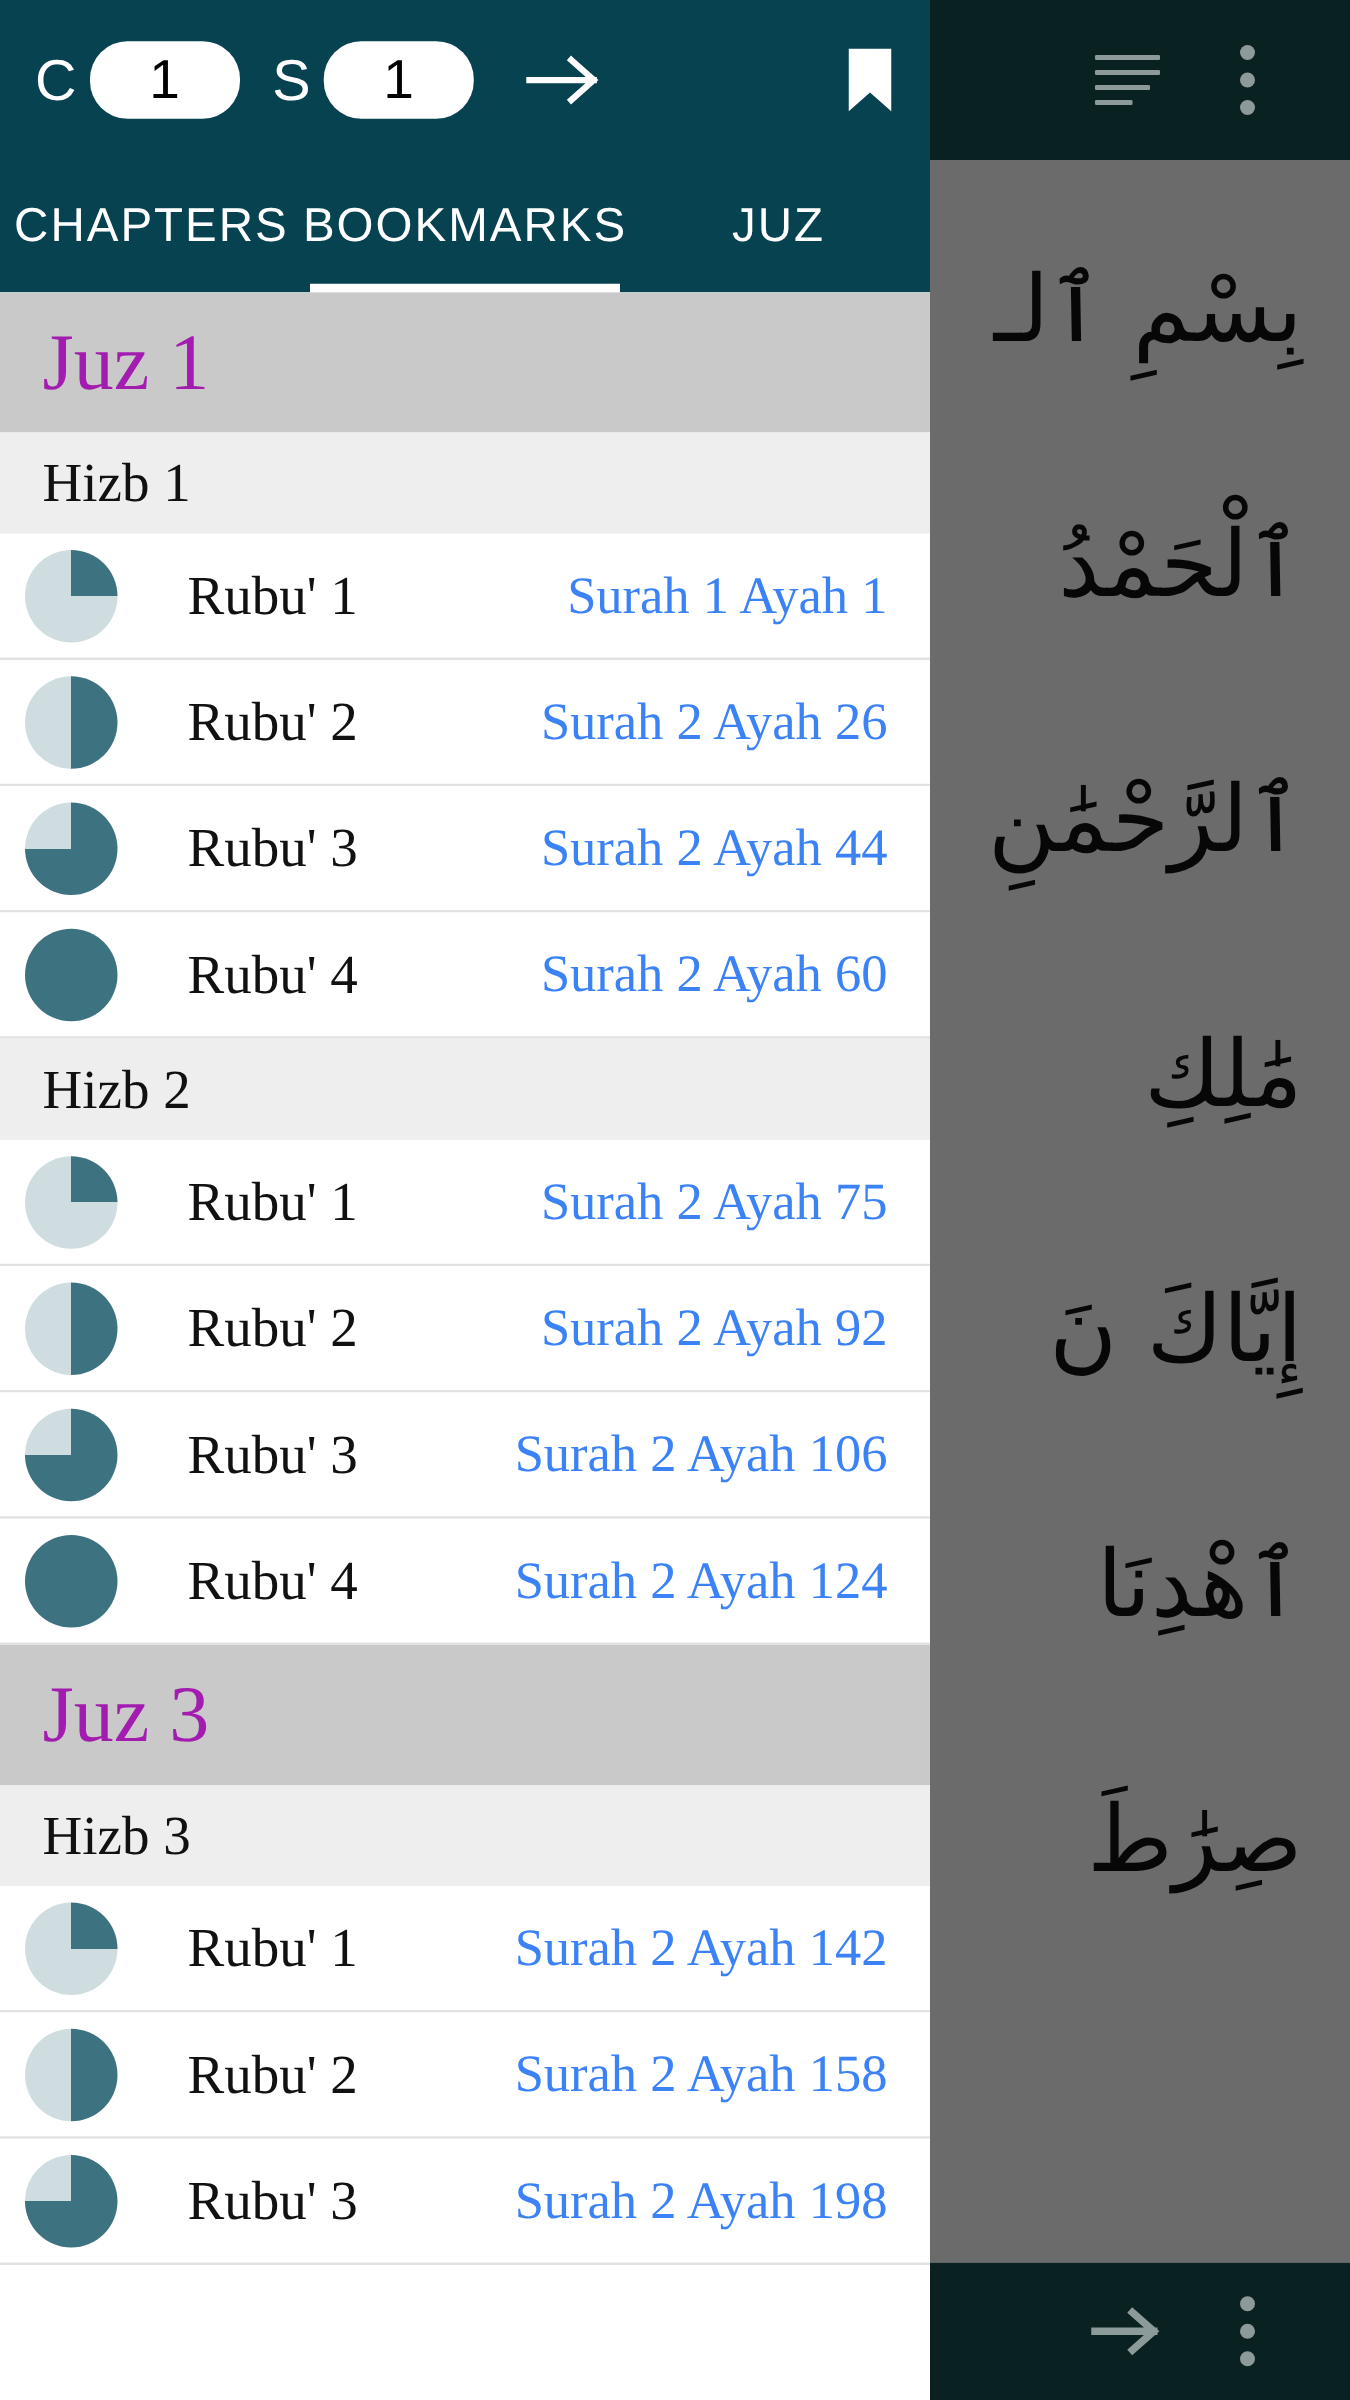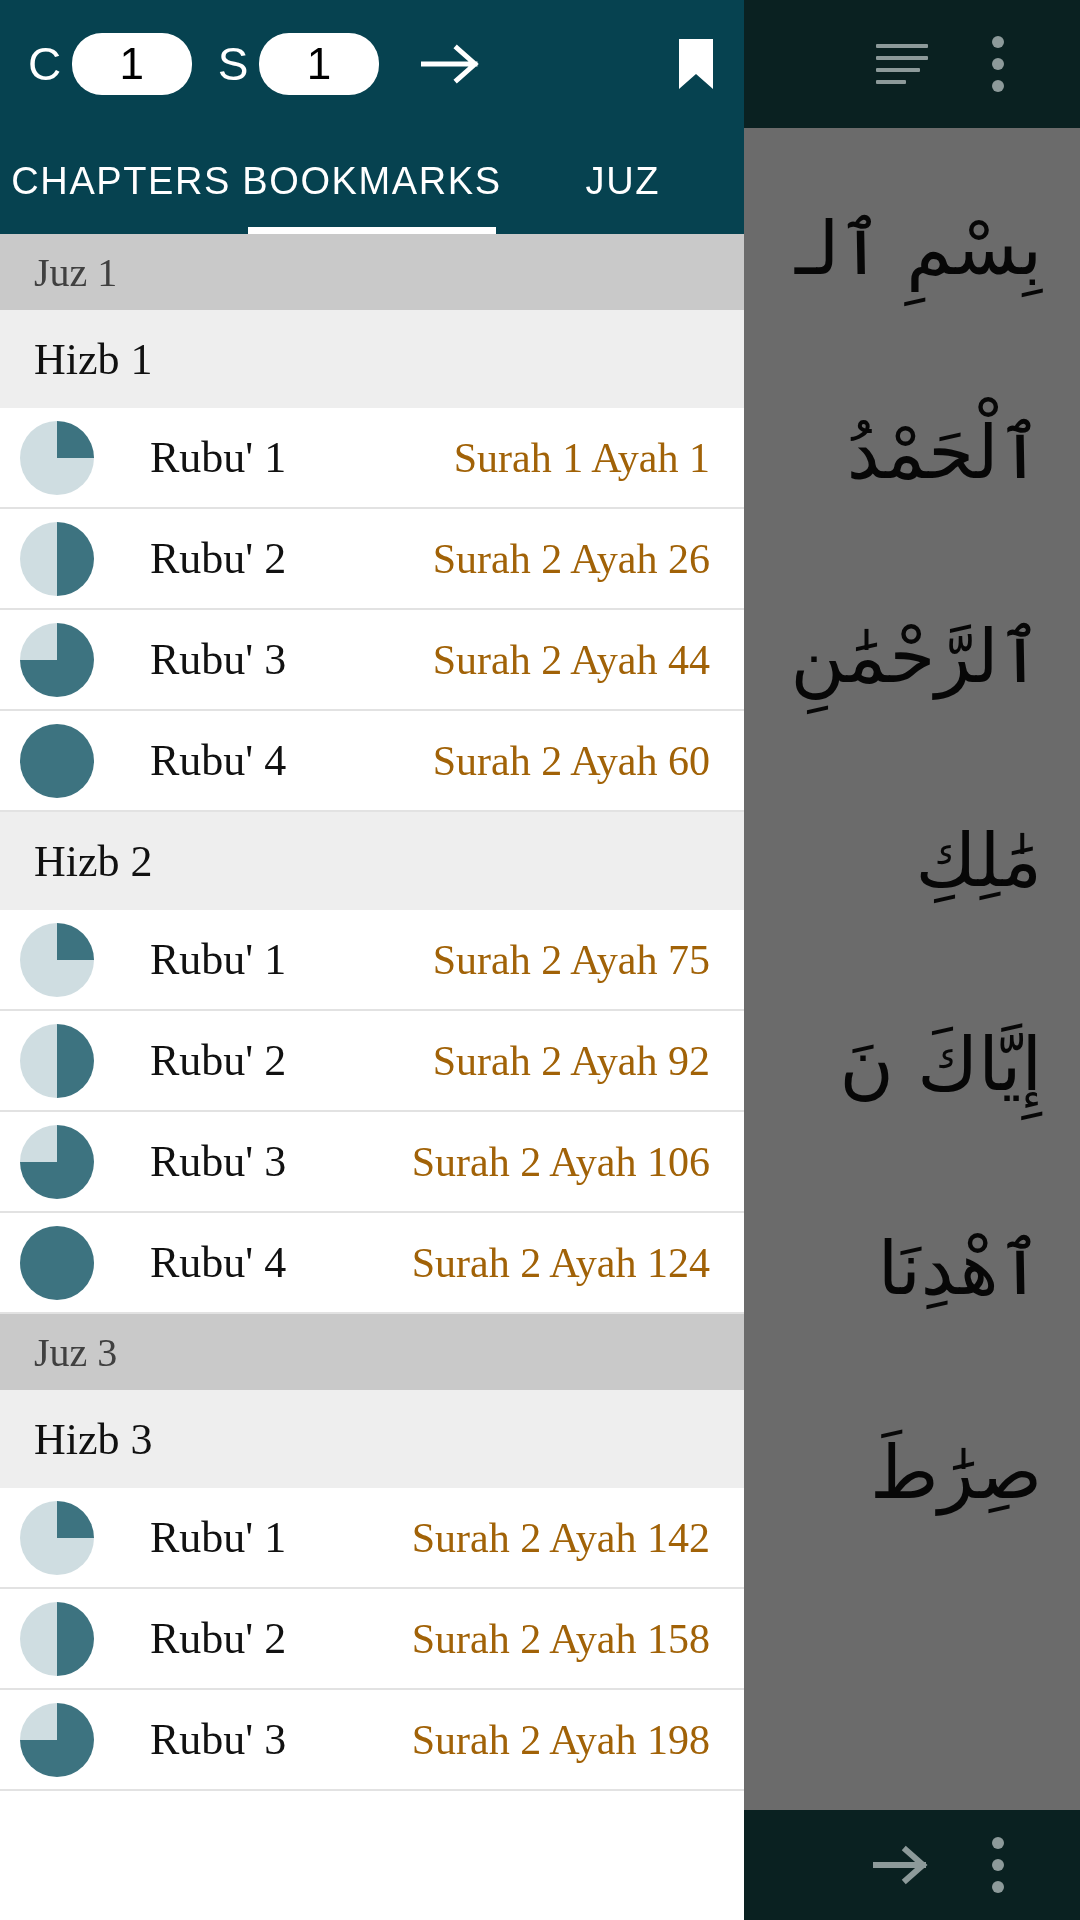--- a/index.html
+++ b/index.html
@@ -128,30 +128,30 @@
     background: #ffffff;
   }
 
   .drawer-list {
     position: absolute; top: 234px; left: 0; right: 0; bottom: 0;
     overflow: hidden;
     background: #ffffff;
   }
   .juz-header {
     background: #c9c9c9;
-    height: 76px;
+    height: 112px;
     display: flex; align-items: center;
     padding-left: 34px;
     font-family: "Liberation Serif", serif;
-    font-size: 40px;
-    color: #404040;
+    font-size: 64px;
+    color: #a21caf;
   }
   .hizb-header {
     background: #eeeeee;
-    height: 98px;
+    height: 81px;
     display: flex; align-items: center;
     padding-left: 34px;
     font-family: "Liberation Serif", serif;
     font-size: 44px;
     color: #111111;
   }
   .rubu-row {
     height: 101px;
     display: flex; align-items: center;
     border-bottom: 2px solid #e2e2e2;
@@ -162,21 +162,21 @@
   .rubu-label {
     font-family: "Liberation Serif", serif;
     font-size: 44px;
     color: #111111;
     margin-left: 56px;
   }
   .rubu-ref {
     margin-left: auto;
     font-family: "Liberation Serif", serif;
     font-size: 42px;
-    color: #a16207;
+    color: #3b82f6;
   }
 </style>
 </head>
 <body>
 
 <div id="root">
 
   <div class="reader">
 
     <div class="reader-topbar">

